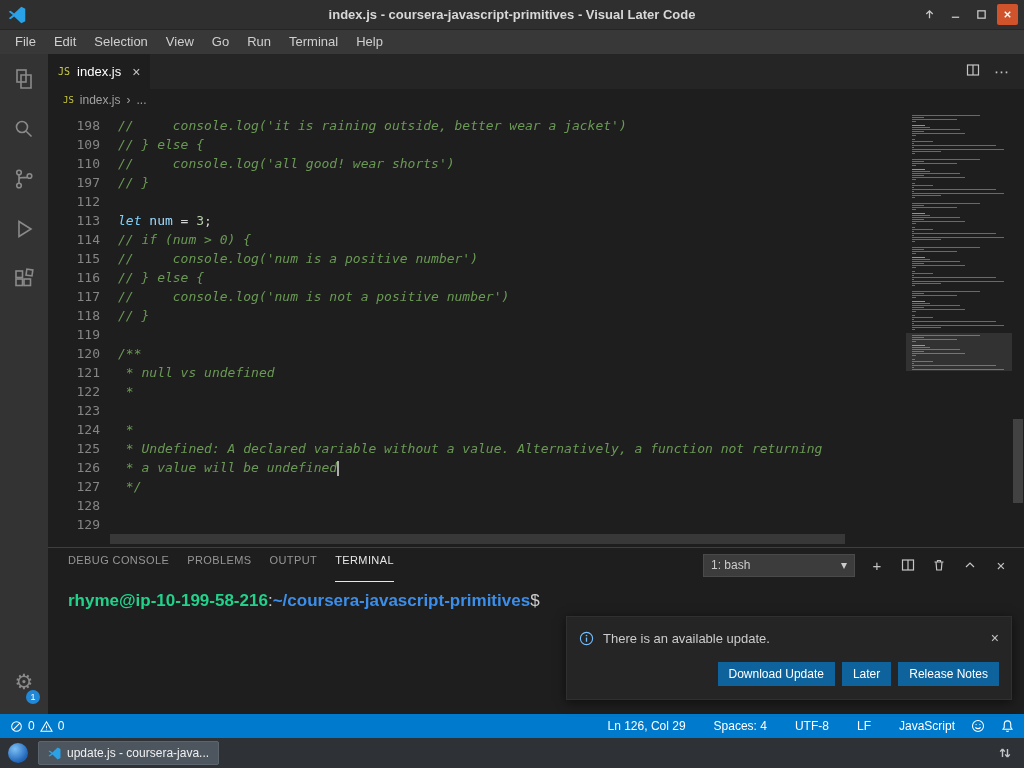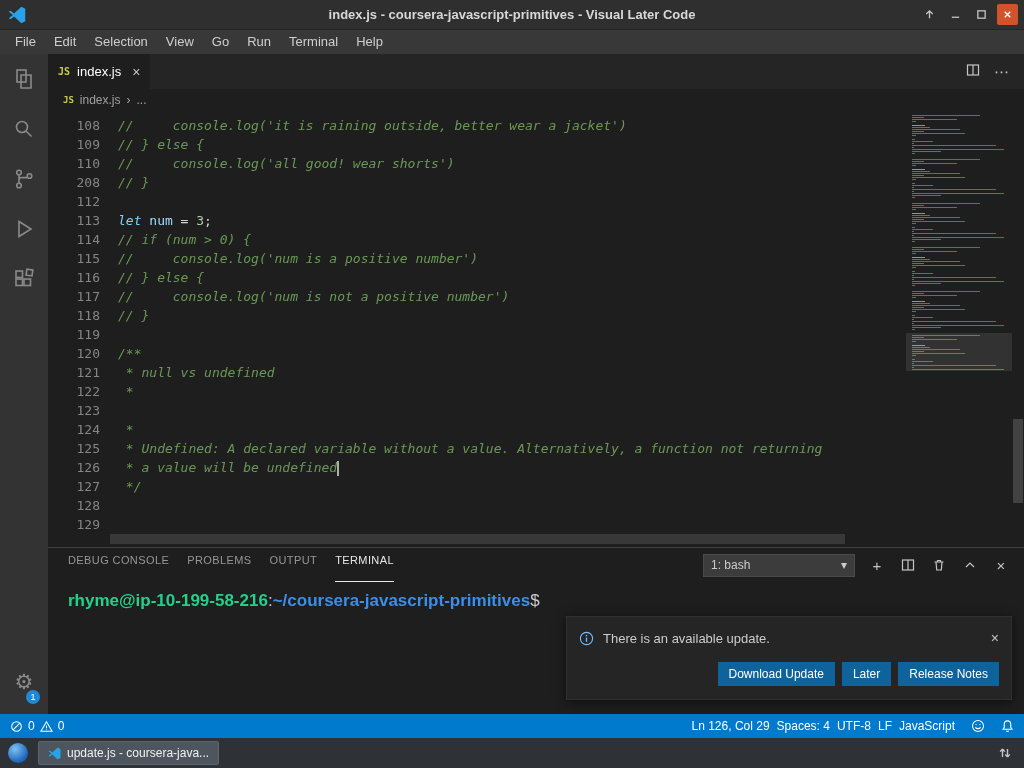--- a/index.html
+++ b/index.html
@@ -27,21 +27,21 @@
   .ab-icon svg { stroke:#8a8a8a; fill:none; stroke-width:1.6; }
   .ab-gear { margin-top:auto; margin-bottom:10px; position:relative; width:48px; height:44px; display:flex; align-items:center; justify-content:center; }
   .gear-glyph { font-family:"DejaVu Sans", sans-serif; font-size:21px; color:#8a8a8a; line-height:1; }
   .gear-badge { position:absolute; right:8px; bottom:0px; min-width:14px; height:14px; border-radius:50%; background:#2188d8; color:#fff; font-size:9px; display:flex; align-items:center; justify-content:center; }
 
   .main { flex:1; display:flex; flex-direction:column; min-width:0; }
 
   
   .tabbar { height:35px; background:#252526; display:flex; align-items:stretch; flex:none; }
   .tab { display:flex; align-items:center; gap:7px; padding:0 10px; background:#1e1e1e; color:#ffffff; font-size:13px; border-right:1px solid #252526; }
-  .js-badge { color:#cbcb41; font-weight:bold; font-size:10px; font-family:"DejaVu Sans Mono", monospace; }
+  .js-badge { color:#cbcb41; font-weight:normal; font-size:10px; font-family:"DejaVu Sans Mono", monospace; }
   .tab-close { color:#c5c5c5; font-size:14px; margin-left:4px; }
   .tabbar-actions { margin-left:auto; display:flex; align-items:center; gap:14px; padding-right:14px; color:#c5c5c5; }
   .tabbar-actions svg { stroke:#c5c5c5; fill:none; stroke-width:1.2; }
   .ellipsis { font-size:15px; letter-spacing:1px; }
 
   
   .breadcrumb { height:22px; background:#1e1e1e; display:flex; align-items:center; gap:6px; padding-left:15px; font-size:12px; color:#a0a0a0; flex:none; }
   .breadcrumb .js-badge { font-size:9px; }
 
   
@@ -210,33 +210,33 @@
         <span class="js-badge">JS</span>
         <span>index.js</span>
         <span>›</span>
         <span>...</span>
       </div>
 
       <div class="editor">
         <div class="code-wrap">
           <div>
               <div class="code-line">
-                <span class="ln">108</span>
+                <span class="ln">198</span>
                 <span class="lc"><span class="tok-comment">//     console.log('it is raining outside, better wear a jacket')</span></span>
               </div>
               <div class="code-line">
                 <span class="ln">109</span>
                 <span class="lc"><span class="tok-comment">// } else {</span></span>
               </div>
               <div class="code-line">
                 <span class="ln">110</span>
                 <span class="lc"><span class="tok-comment">//     console.log('all good! wear shorts')</span></span>
               </div>
               <div class="code-line">
-                <span class="ln">208</span>
+                <span class="ln">197</span>
                 <span class="lc"><span class="tok-comment">// }</span></span>
               </div>
               <div class="code-line">
                 <span class="ln">112</span>
                 <span class="lc"></span>
               </div>
               <div class="code-line">
                 <span class="ln">113</span>
                 <span class="lc"><span class="tok-kw">let</span><span class="tok-plain"> </span><span class="tok-var">num</span><span class="tok-plain"> = </span><span class="tok-num">3</span><span class="tok-plain">;</span></span>
               </div>
@@ -510,21 +510,21 @@
         </svg>
       <span>0</span>
       <svg width="13" height="13" viewBox="0 0 14 14">
           <path d="M7 2 L13 12 H1 Z"></path>
           <line x1="7" y1="6" x2="7" y2="9"></line>
           <line x1="7" y1="10.2" x2="7" y2="10.9"></line>
         </svg>
       <span>0</span>
     </div>
     <div class="sb-right">
-      <span style="display:flex;gap:7px;">
+      <span style="display:flex;gap:28px;">
           <span class="status-item">Ln 126, Col 29</span>
           <span class="status-item">Spaces: 4</span>
           <span class="status-item">UTF-8</span>
           <span class="status-item">LF</span>
           <span class="status-item">JavaScript</span>
         </span>
       <svg width="14" height="14" viewBox="0 0 16 16">
           <circle cx="8" cy="8" r="6.3"></circle>
           <circle cx="5.8" cy="6.3" r="0.7" fill="#fff" stroke="none"></circle>
           <circle cx="10.2" cy="6.3" r="0.7" fill="#fff" stroke="none"></circle>

